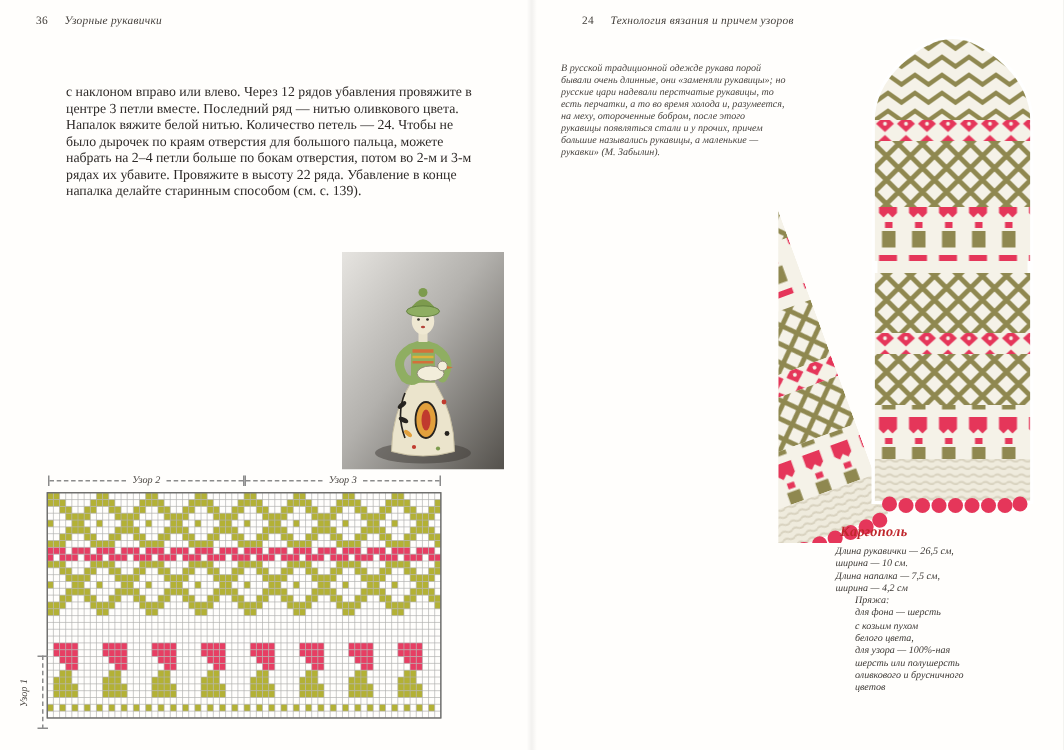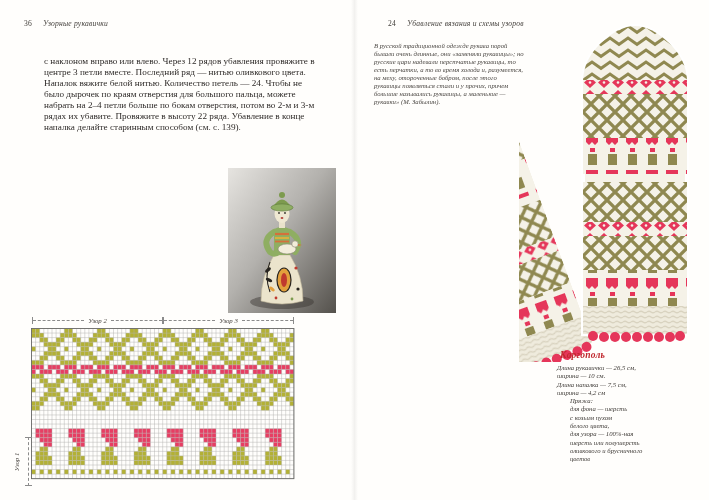--- a/index.html
+++ b/index.html
@@ -1,20 +1,20 @@
 <!DOCTYPE html>
 <html><head>
 <meta charset="utf-8">
 <style>
   html,body{margin:0;padding:0;background:#e9e9e7;}
   .spread{position:relative;width:709px;height:500px;background:#fffefc;overflow:hidden;
           font-family:"Liberation Serif",serif;color:#2e2a28;}
   .gutter{position:absolute;left:351px;top:0;width:7px;height:500px;
           background:linear-gradient(90deg,rgba(0,0,0,0) 0%,rgba(0,0,0,.05) 50%,rgba(0,0,0,0) 100%);}
-  .running-head{position:absolute;top:19px;font-size:7.6px;font-style:italic;color:#44403c;letter-spacing:.2px;white-space:nowrap;font-family:Liberation Serif, serif;}
+  .running-head{position:absolute;top:9px;font-size:7.6px;font-style:italic;color:#44403c;letter-spacing:.2px;white-space:nowrap;font-family:Liberation Serif, serif;}
   .running-head .pn{font-style:normal;margin-right:11px;}
   .bodytext{position:absolute;left:28px;top:40px;width:310px;font-size:9.2px;line-height:1.2;text-align:left;}
   .bodytext p{margin:16px;}
   .bodytext p.ind{text-indent:15px;}
   .quote{position:absolute;left:374px;top:42px;width:150px;font-size:6.7px;line-height:1.2;
          font-style:italic;color:#4a4642;}
   .photo{position:absolute;border:0;}
   .caption-title{position:absolute;left:560px;top:350px;font-size:9.5px;font-weight:bold;
                  font-style:italic;letter-spacing:.2px;}
   .caption-lines{position:absolute;left:557px;top:364px;width:118px;font-size:6.7px;
@@ -1007,21 +1007,21 @@
       </svg>
   </div>
   <div class="uzor1wrap">
     <div class="uzor1line"></div>
     <div class="uzor1tick" style="top:0;"></div>
     <div class="uzor1tick" style="bottom:0;"></div>
     <span class="uzor1label">Узор 1</span>
   </div>
 
   <div class="running-head" style="left:388px;">
-    <span class="pn">24</span><span>Убавление вязания и схемы узоров</span>
+    <span class="pn">24</span><span>Технология вязания и причем узоров</span>
   </div>
 
   <div class="quote">В русской традиционной одежде рукава порой бывали очень длинные, они «заменяли рукавицы»; но русские цари надевали перстчатые рукавицы, то есть перчатки, а то во время холода и, разумеется, на меху, отороченные бобром, после этого рукавицы появляться стали и у прочих, причем большие назывались рукавицы, а маленькие — рукавки» (М. Забылин).</div>
 
   <svg class="photo" style="left:519px;top:22px;" width="190" height="340" viewBox="0 0 190 340">
     <defs>
       <pattern id="lat" width="16" height="16" patternUnits="userSpaceOnUse">
         <rect width="16" height="16" fill="#f5f2e8"></rect>
         <path d="M0,8 L8,0 L16,8 L8,16 Z" fill="none" stroke="#8f8850" stroke-width="3.2"></path>
       </pattern>

